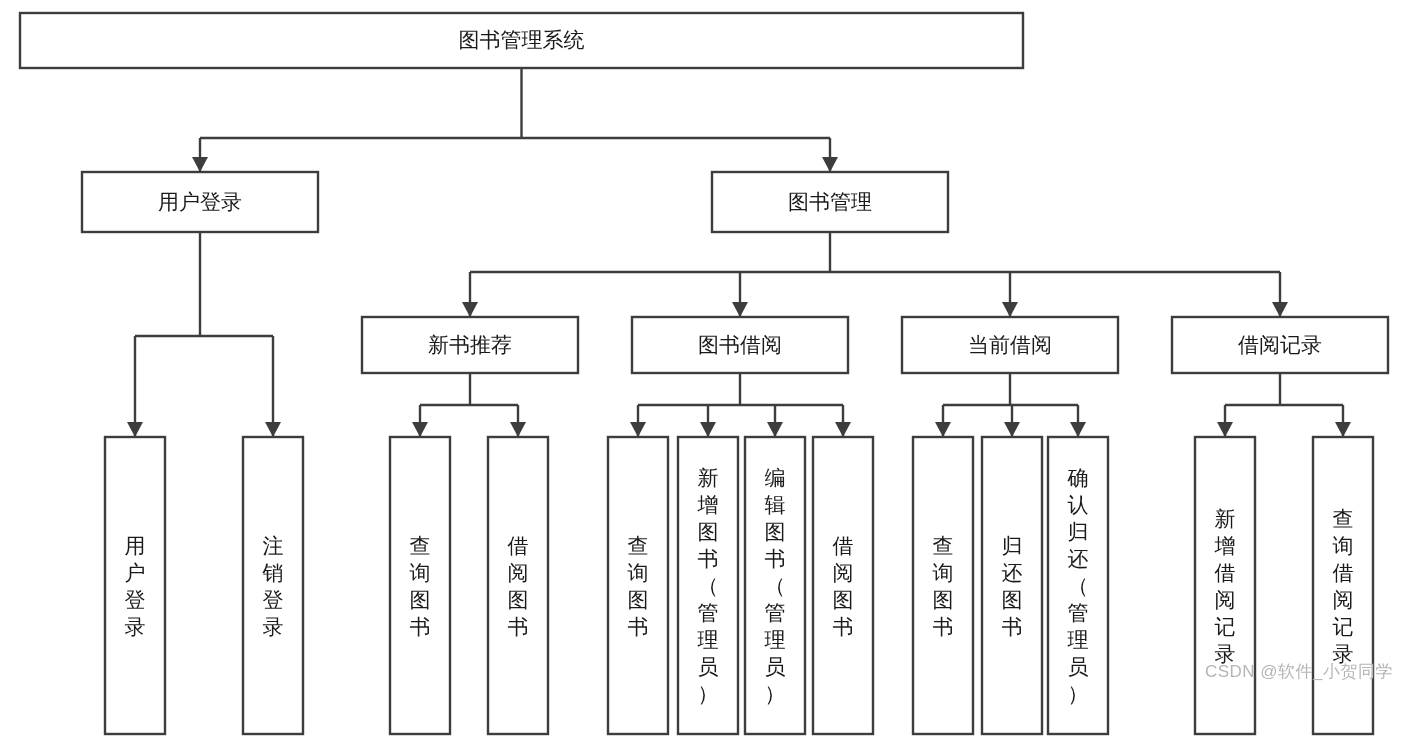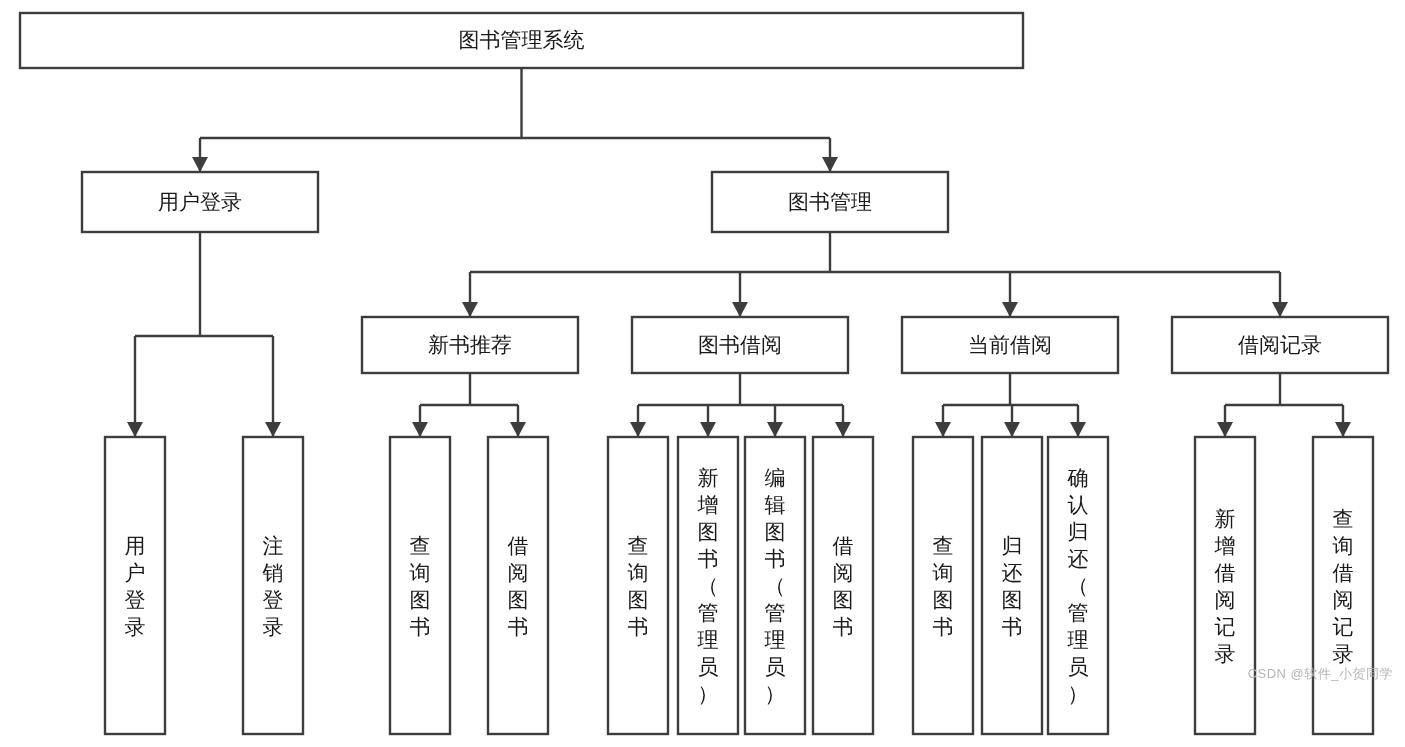--- a/index.html
+++ b/index.html
@@ -52,21 +52,21 @@
     font-family: "Liberation Sans", "DejaVu Sans", sans-serif;
     font-size: 21px;
     fill: #1a1a1a;
     text-anchor: middle;
   }
   .watermark {
     position: absolute;
     right: 12px;
     bottom: 6px;
     font-family: "Liberation Sans", "DejaVu Sans", sans-serif;
-    font-size: 13px;
+    font-size: 17px;
     color: #b5b5b5;
     white-space: nowrap;
     letter-spacing: 0.5px;
     user-select: none;
   }
 </style>
 </head>
 <body>
 
 <div id="diagram-root">

